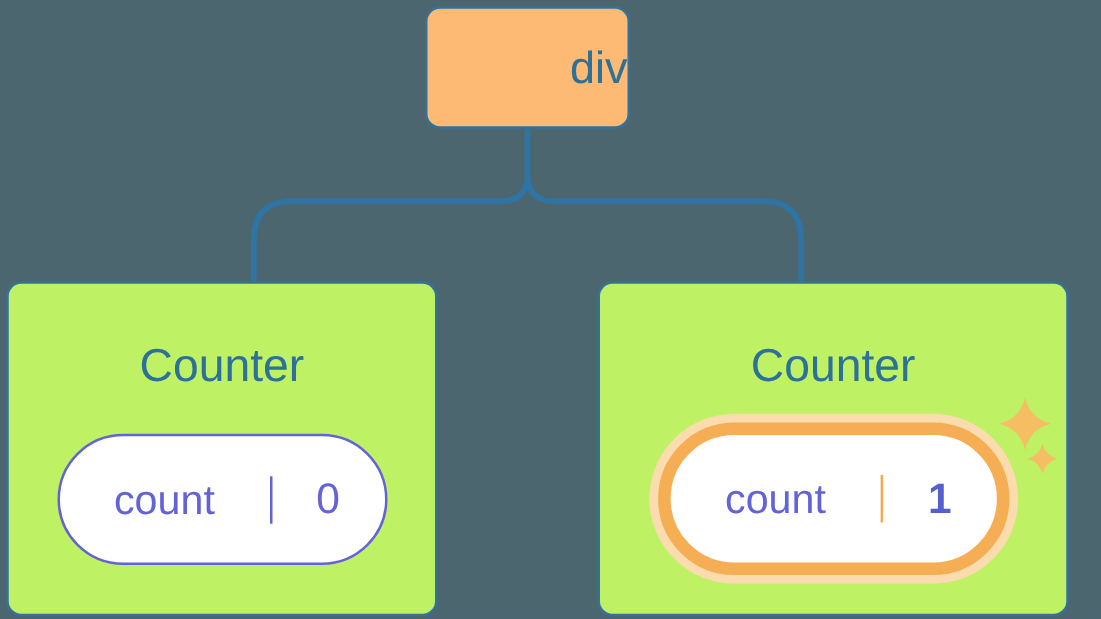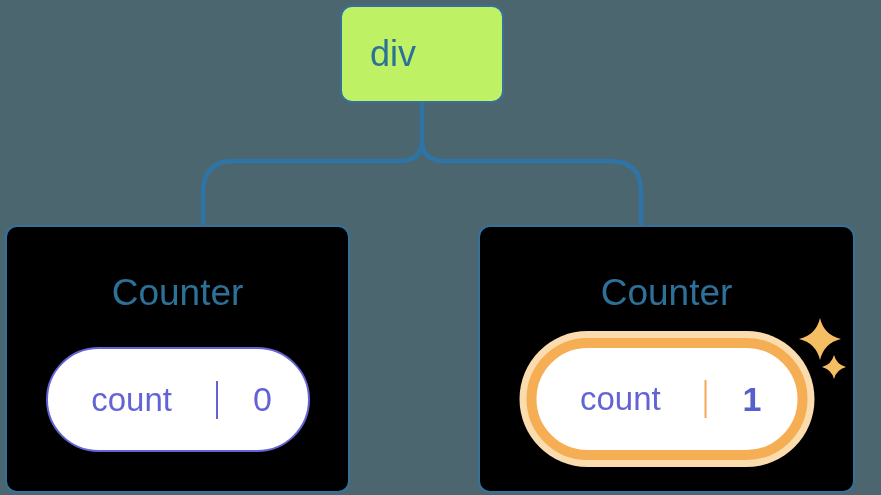--- a/index.html
+++ b/index.html
@@ -9,32 +9,32 @@
     background: #4C6670;
     font-family: "Liberation Sans", sans-serif;
     overflow: hidden;
   }
   .canvas { position: absolute; inset: 0; }
 
   svg.connectors { position: absolute; left: 0; top: 0; pointer-events: none; }
 
   .node {
     position: absolute;
-    background: #bef264;
+    background: #fdba74;
     border: 2.5px solid #35719B;
     border-radius: 12px;
     box-sizing: border-box;
-    display: flex; align-items: center; justify-content: flex-start; padding-left: 28px;
+    display: flex; align-items: center; justify-content: flex-end; padding-left: 28px;
   }
   .root-node { left: 340px; top: 5px; width: 164px; height: 98px; }
   .root-label { font-size: 36px; font-weight: 500; color: #2D7199; }
 
   .card {
     position: absolute; top: 225px; height: 268px;
-    background: #000000;
+    background: #bef264;
     border: 2.5px solid #35719B;
     border-radius: 12px;
     box-sizing: border-box;
   }
   .card-left  { left: 5px;   width: 345px; }
   .card-right { left: 478px; width: 377px; }
 
   .card-title {
     position: absolute; top: 44px; left: 0; width: 100%;
     text-align: center;

